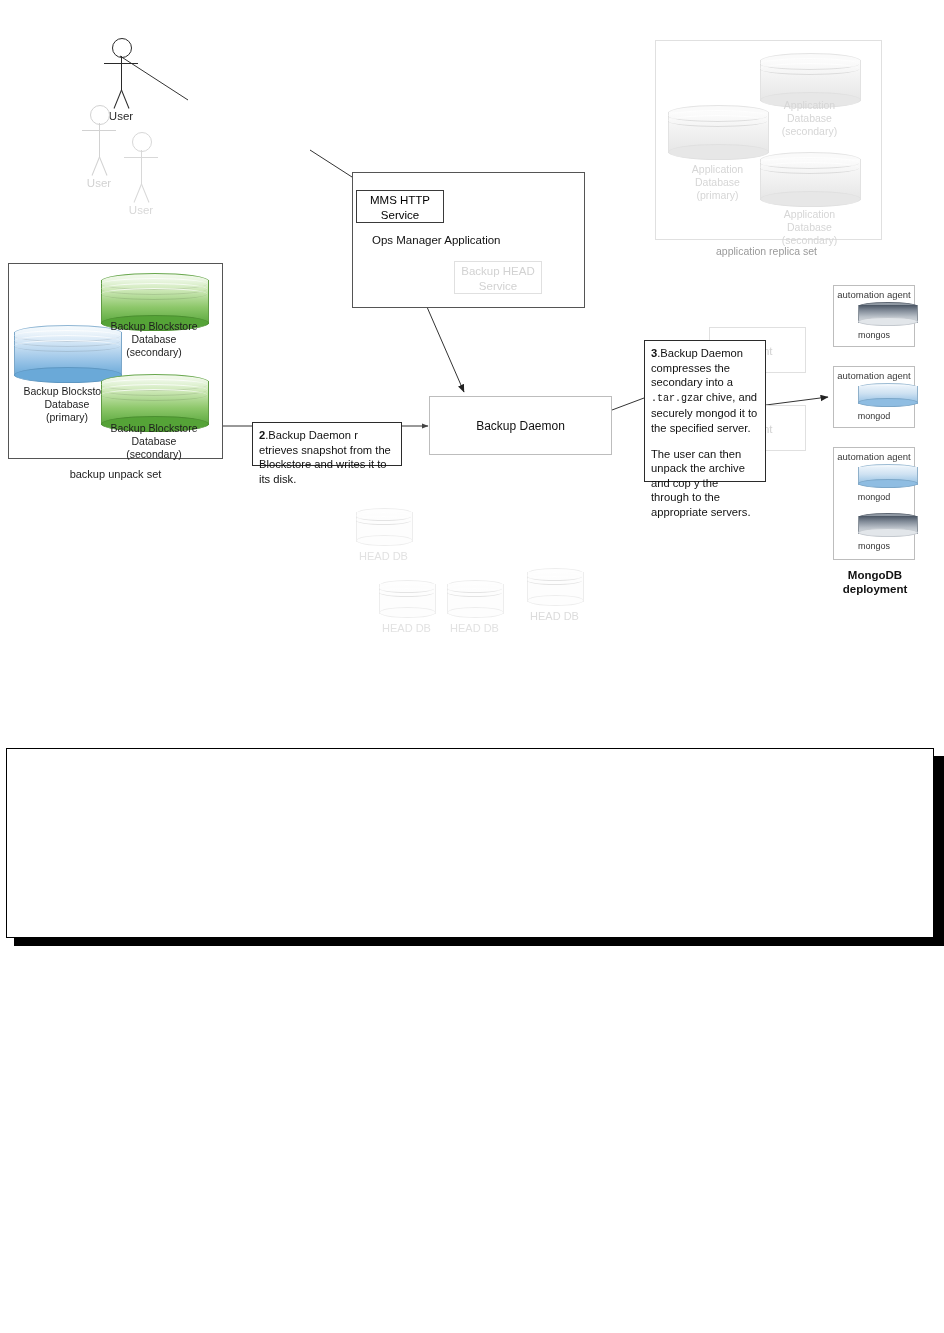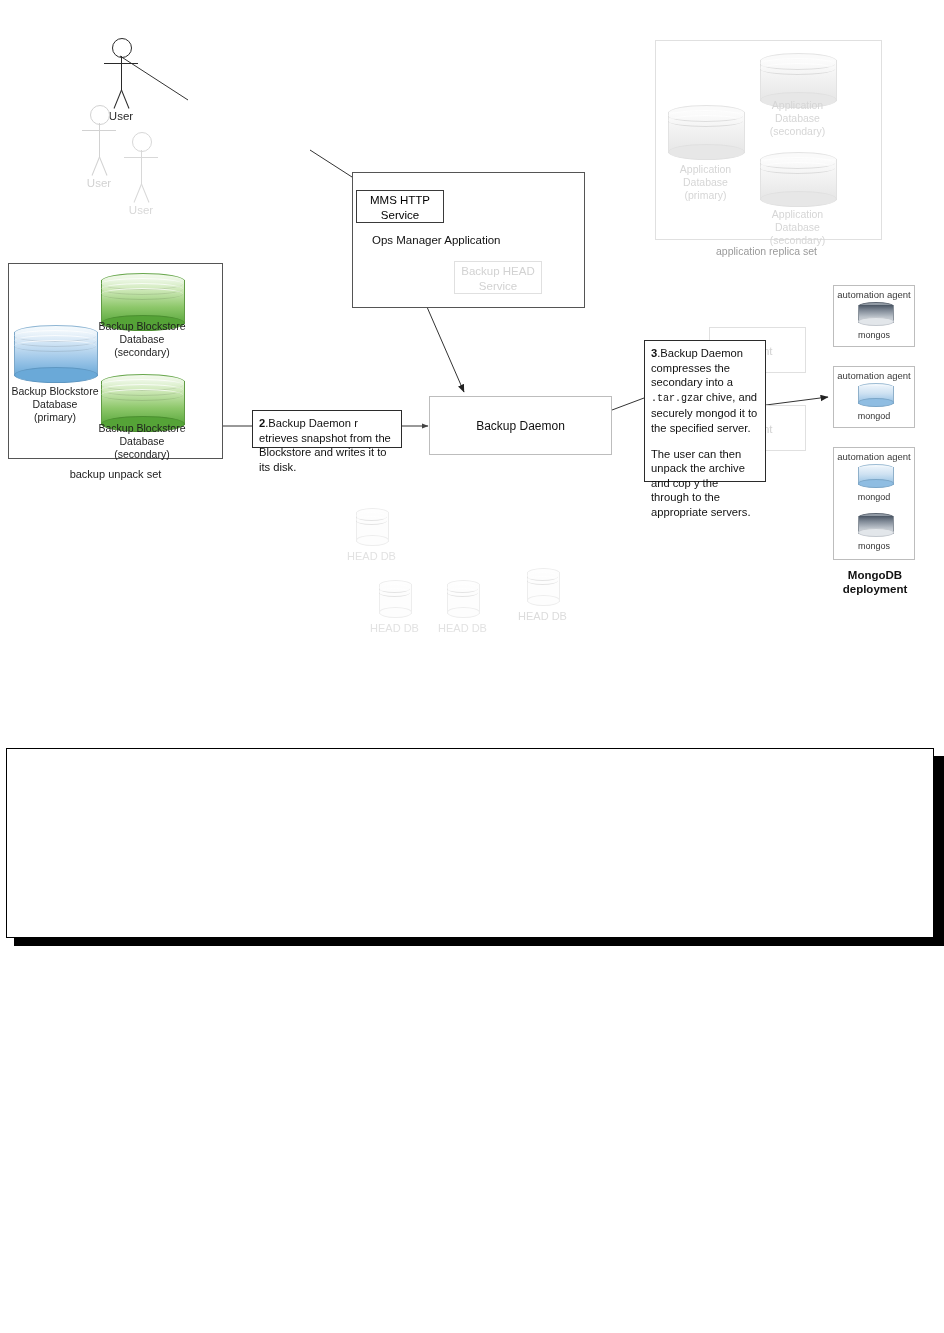--- a/index.html
+++ b/index.html
@@ -15,21 +15,21 @@
             font-size:11.2px;line-height:14.6px;color:#111;padding:5px 6px;}
   .note-box b{font-weight:bold;}
   .faint-box{border:1px solid #e0e0e0;color:#d2d2d2;background:#fff;}
   .mid-box{border:1px solid #bdbdbd;background:#fff;}
   .lbl{position:absolute;}
 
   .caption{font-size:10.5px;color:#9a9a9a;text-align:center;}
   .caption-dark{font-size:11px;color:#222;text-align:center;}
 
   
-  .cyl{position:absolute;}
+  .cyl{position:absolute;padding-left:24px;}
   .cyl .body{position:absolute;left:0;top:7px;width:100%;height:calc(100% - 14px);}
   .cyl .top{position:absolute;left:0;top:0;width:100%;height:14px;border-radius:50%;}
   .cyl .bot{position:absolute;left:0;bottom:0;width:100%;height:14px;border-radius:50%;}
   .cyl .rings{position:absolute;left:0;top:0;width:100%;height:100%;}
   .cyl .ring{position:absolute;left:0;width:100%;height:10px;border-radius:50%;
              border-top:1px solid rgba(255,255,255,.75);border-bottom:1px solid rgba(0,0,0,.10);}
 
   
   .cyl-green .body{background:linear-gradient(to bottom,#eaf6e2 0%,#cfe9b9 22%,#8dc76a 62%,#5aa83d 100%);
                    border-left:1px solid #5f9b43;border-right:1px solid #5f9b43;}
@@ -251,21 +251,21 @@
     </div>
     <div class="cyl-cap cap-dark" style="top:48px;">
       <div>Backup Blockstore</div>
       <div>Database</div>
       <div>(secondary)</div>
     </div>
   </div>
 
   <div class="caption-dark" style="position:absolute;left:8px;top:468px;width:215px;">backup unpack set</div>
 
-  <div class="box note-box" style="left:252px;top:410px;width:150px;height:38px;">
+  <div class="box note-box" style="left:252px;top:422px;width:150px;height:44px;">
     <b>2</b><span>.Backup Daemon r etrieves snapshot from the Blockstore and writes it to its disk.</span>
   </div>
 
   <div class="box mid-box" style="left:429px;top:396px;width:183px;height:59px;">
     <div style="text-align:center;line-height:59px;font-size:12px;color:#111;">Backup Daemon</div>
   </div>
 
   <div class="box faint-box" style="left:709px;top:327px;width:97px;height:46px;">
     <div style="text-align:center;line-height:46px;font-size:11.5px;color:#d2d2d2;">Agent</div>
   </div>

